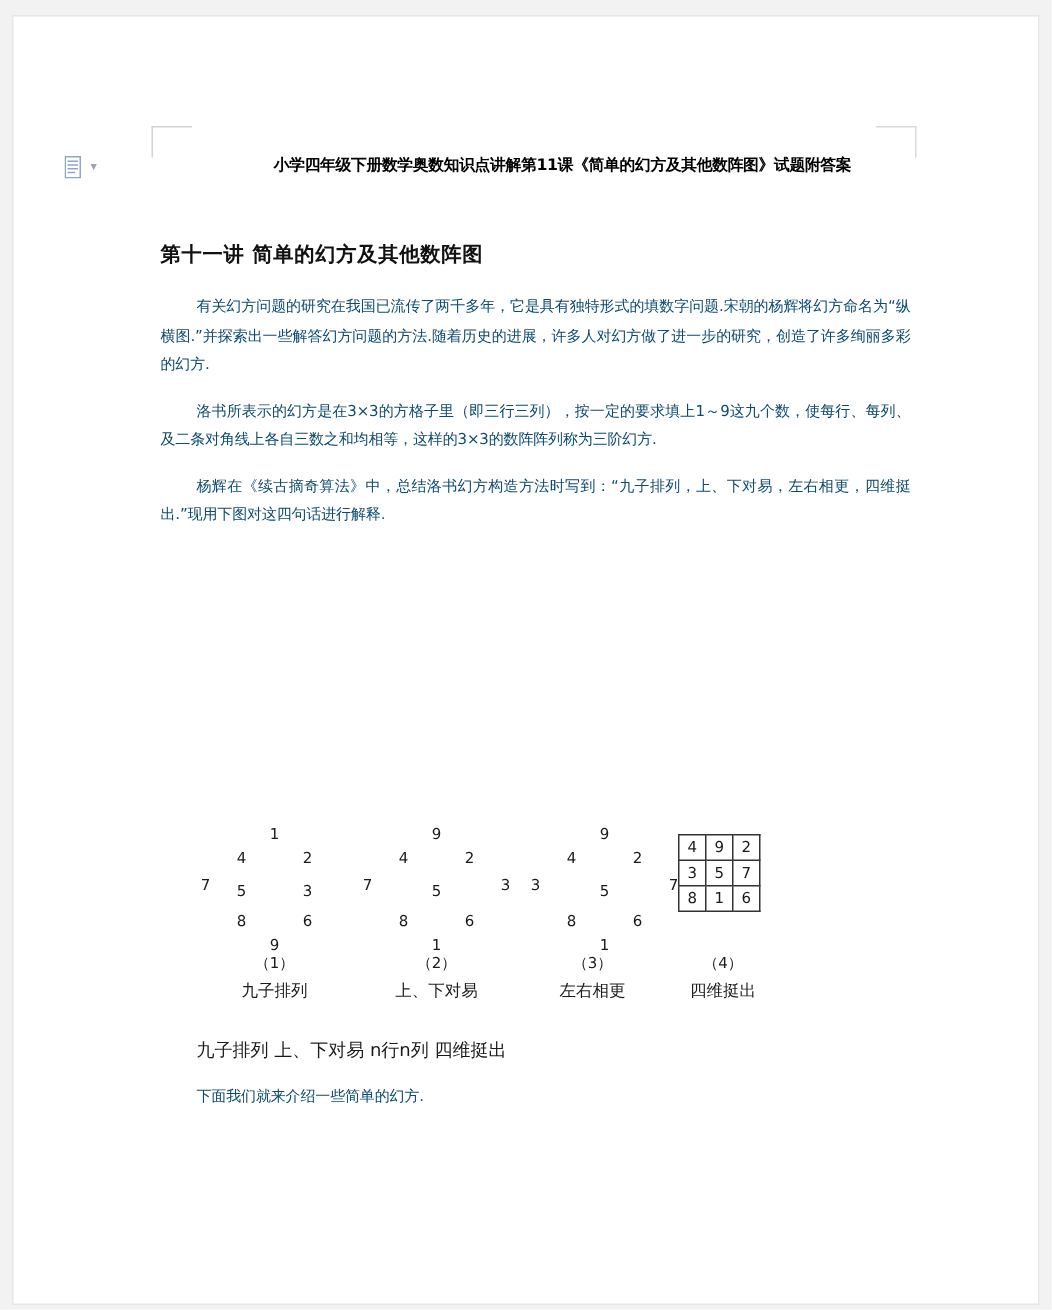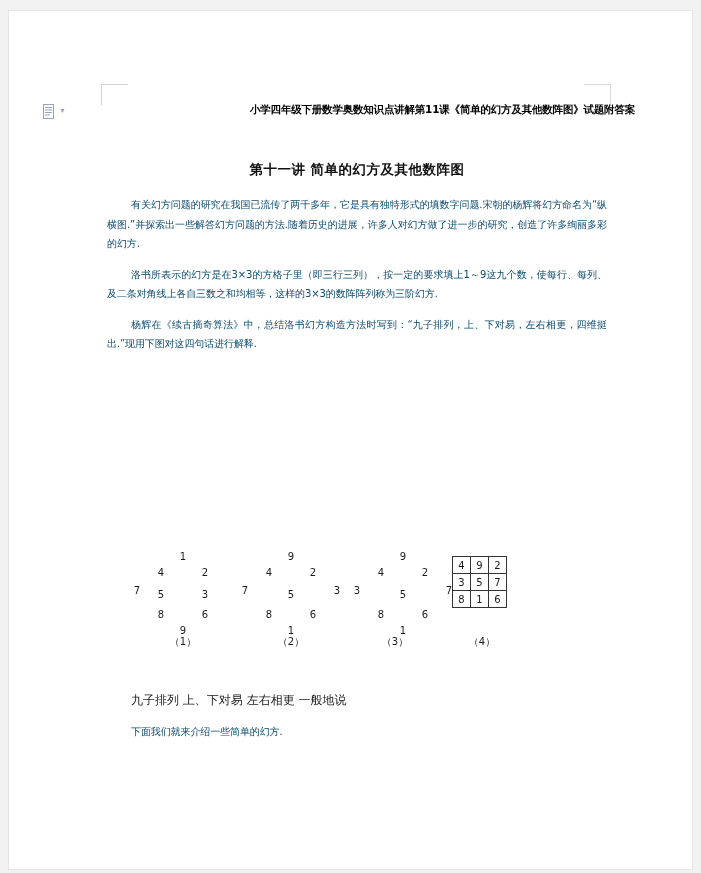--- a/index.html
+++ b/index.html
@@ -58,42 +58,41 @@
     width: 13px;
     height: 15px;
   }
   #doc-icon-caret {
     font-size: 7px;
     color: #9aa4b5;
     line-height: 1;
   }
   #header-title {
     position: absolute;
-    left: 126px;
+    left: 116px;
     top: 0;
     width: 500px;
-    text-align: right;
+    text-align: center;
     font-family: "DejaVu Sans", "Liberation Sans", sans-serif;
     font-weight: bold;
     font-size: 10.5px;
     letter-spacing: -0.2px;
     color: #000000;
     white-space: nowrap;
   }
 
   
   #article {
     position: absolute;
     left: 98px;
     top: 150px;
     width: 500px;
   }
 
   #article-heading {
-    text-align: center;
     font-family: "DejaVu Sans", "Liberation Sans", sans-serif;
     font-weight: bold;
     font-size: 13.5px;
     color: #111111;
     margin: 0 0 16px 0;
     letter-spacing: 0.5px;
   }
 
   p.body-para {
     margin: 0 0 11px 0;
@@ -291,21 +290,27 @@
       </tbody>
     </table>
 
     <div id="figure-numbers">
       <span class="fig-num slot-0">（1）</span>
       <span class="fig-num slot-1">（2）</span>
       <span class="fig-num slot-2">（3）</span>
       <span class="fig-num slot-3">（4）</span>
     </div>
 
+    <div id="figure-captions">
+      <span class="fig-cap slot-0">九子排列</span>
+      <span class="fig-cap slot-1">上、下对易</span>
+      <span class="fig-cap slot-2">左右相更</span>
+      <span class="fig-cap slot-3">四维挺出</span>
+    </div>
 
   </div>
 
   <div id="article-tail">
-    <p id="phrase-line">九子排列  上、下对易  左右相更  一般地说</p>
+    <p id="phrase-line">九子排列  上、下对易  n行n列  四维挺出</p>
     <p class="body-para">下面我们就来介绍一些简单的幻方.</p>
   </div>
 
 </div>
 
 </body></html>

